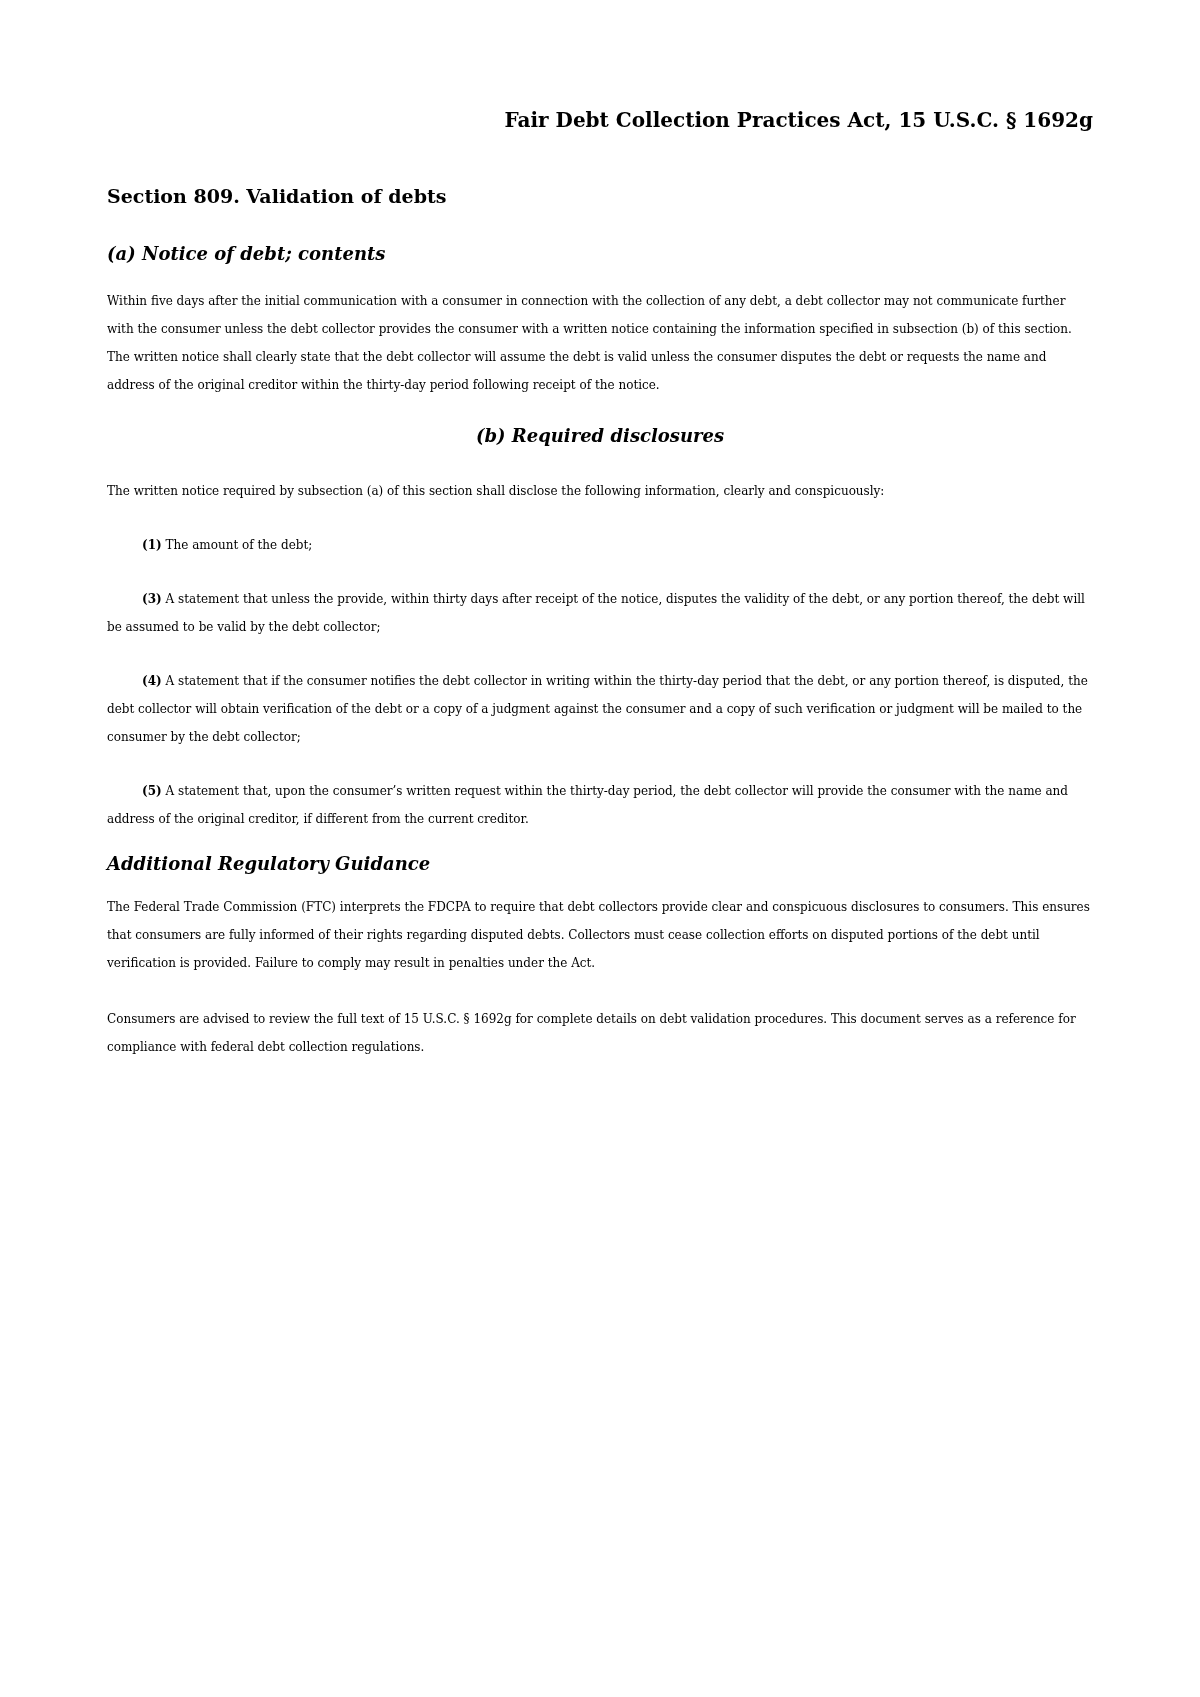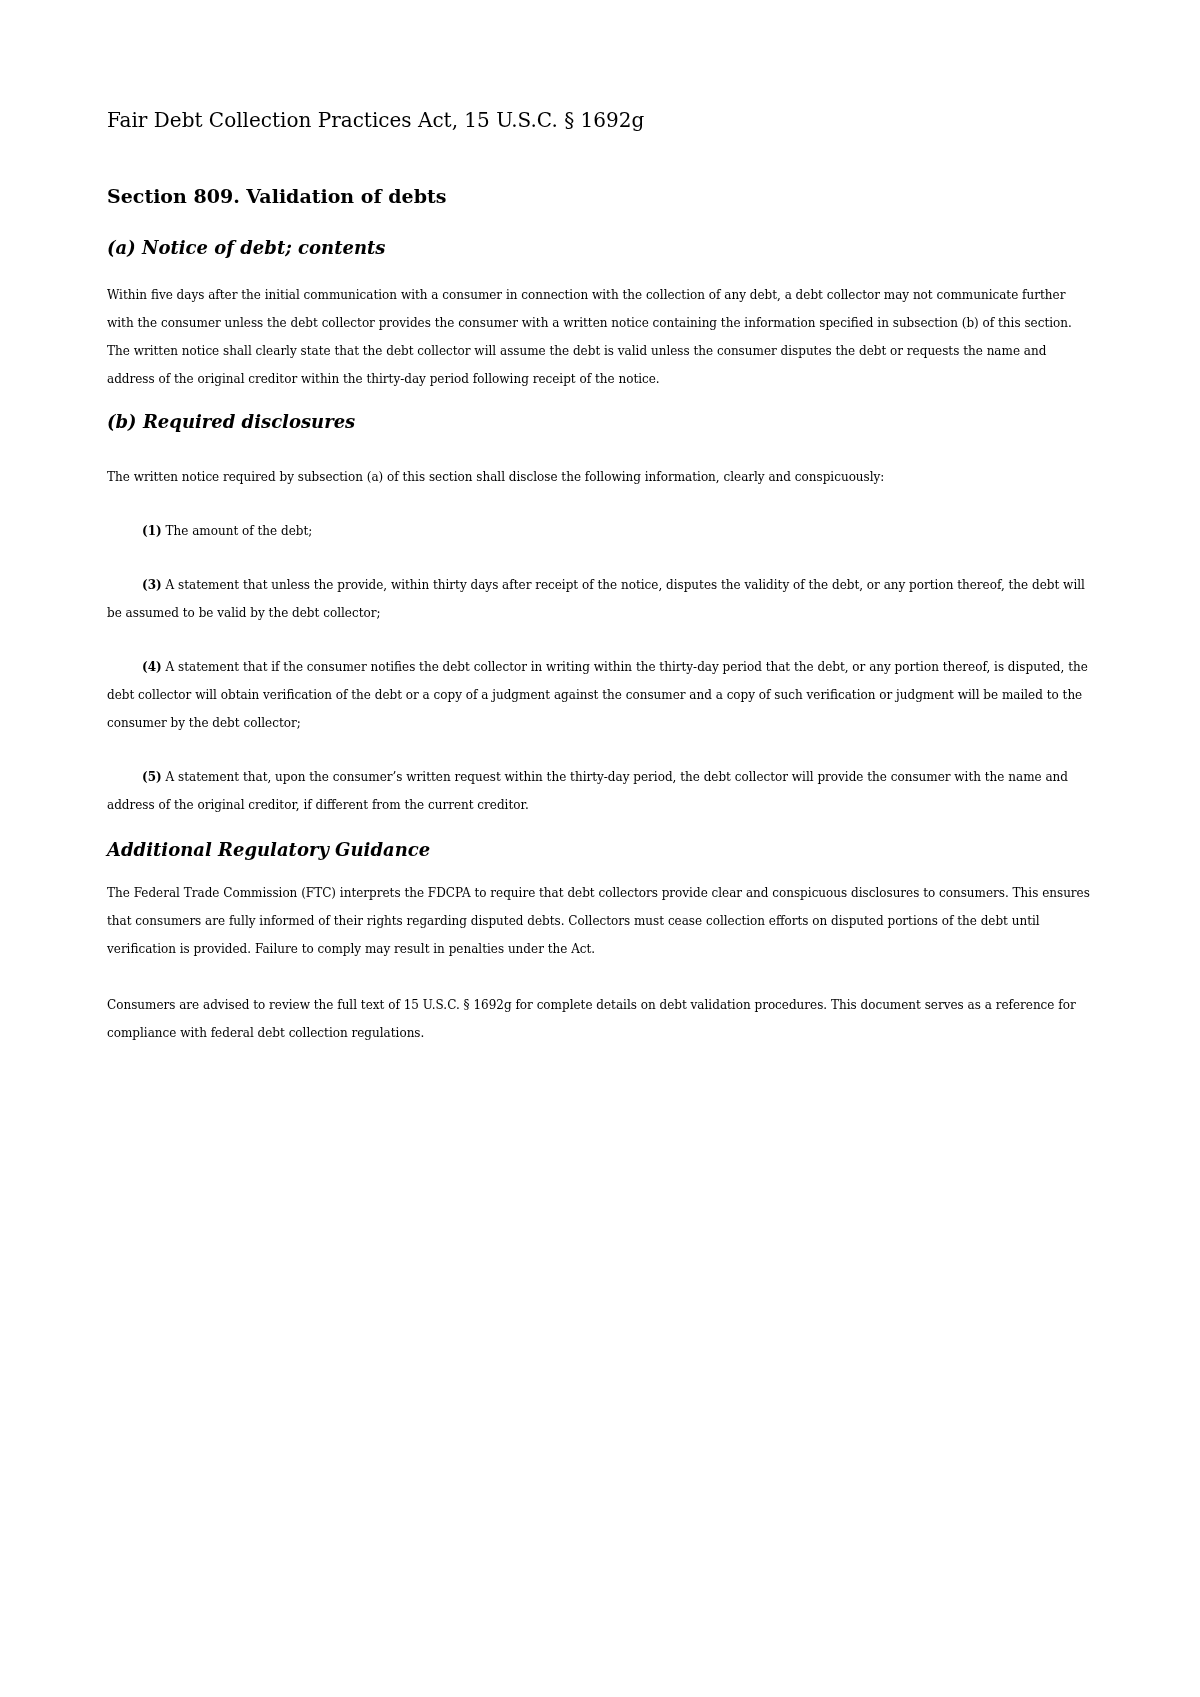--- a/index.html
+++ b/index.html
@@ -21,37 +21,37 @@
   }
   .content {
     padding: 106px 107px 0 107px;
   }
   .content > * {
     margin: 0;
   }
   .doc-title {
     font-size: 20px;
     line-height: 28px;
-    font-weight: 400;
-    text-align: left;
+    font-weight: 700;
+    text-align: right;
   }
   .h-section {
     margin-top: 46px;
     font-size: 19px;
     line-height: 32px;
     font-weight: 700;
   }
   .sub {
     font-size: 18px;
     line-height: 26px;
     font-weight: 700;
     font-style: italic;
   }
-  .h-a   { margin-top: 23px; }
-  .h-b   { margin-top: 16px; }
+  .h-a   { margin-top: 29px; }
+  .h-b   { margin-top: 24px; text-align: center; }
   .h-arg { margin-top: 18px; }
   .body {
     font-size: 12px;
     line-height: 28px;
     font-weight: 400;
     text-align: left;
   }
   .p-a     { margin-top: 20px; }
   .p-intro { margin-top: 28px; }
   .item    { margin-top: 26px; text-indent: 35px; }

